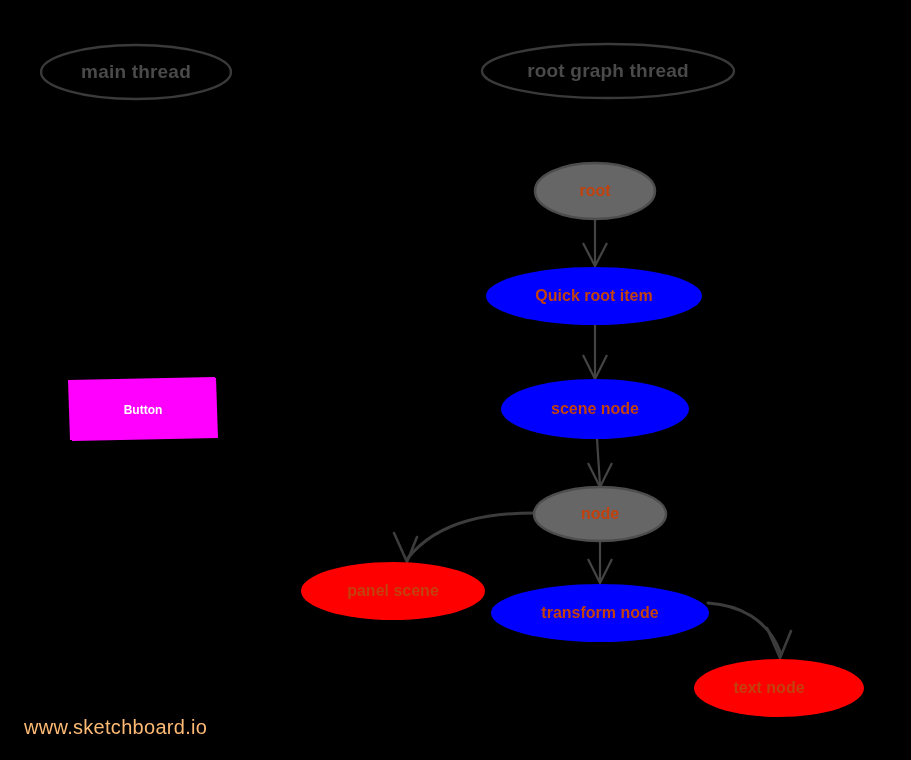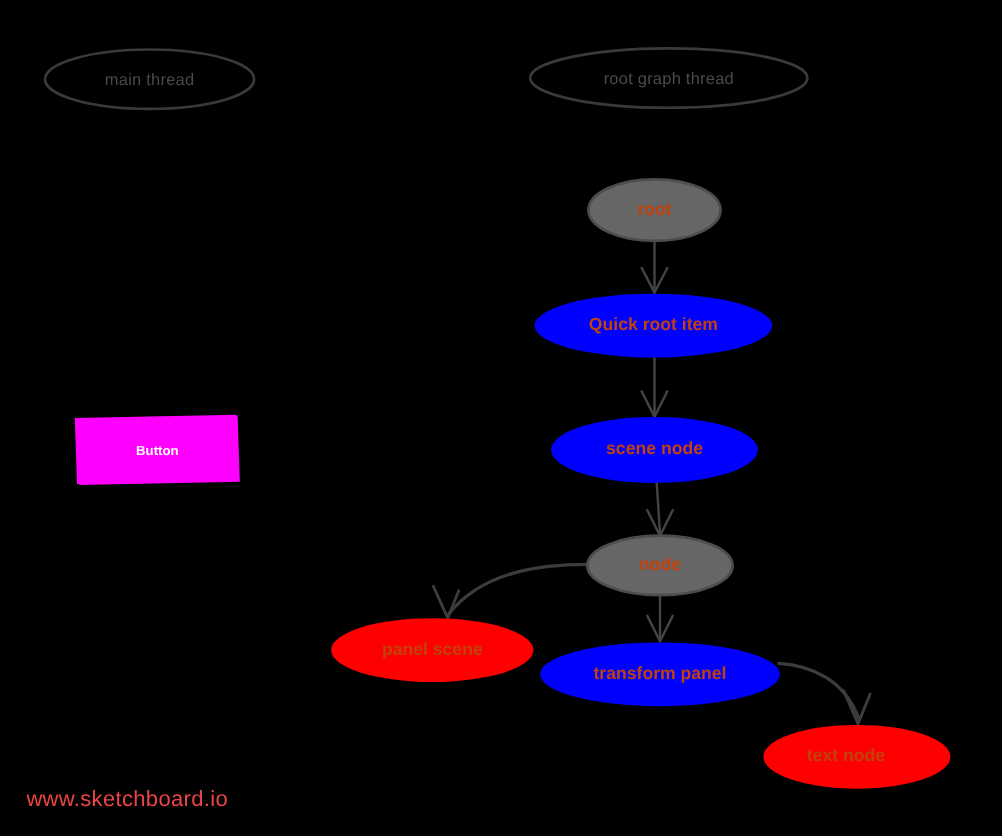--- a/index.html
+++ b/index.html
@@ -25,41 +25,41 @@
     display: flex;
     align-items: center;
     justify-content: center;
     font-weight: bold;
     pointer-events: none;
     white-space: nowrap;
     text-align: center;
   }
   
   .lane-label {
-    font-size: 15px;
+    font-size: 19px;
     color: #4a4a4a;
-    font-weight: normal;
+    font-weight: bold;
     letter-spacing: 0.2px;
   }
   
   .solid-label {
     font-size: 16px;
     color: #c2410c;
   }
   .btn-label {
     font-size: 12px;
     color: #ffffff;
     font-weight: bold;
   }
   #watermark {
     position: absolute;
     left: 24px;
     top: 716px;
     font-size: 20px;
-    color: #ef4444;
+    color: #fdba74;
     font-family: "Liberation Sans", sans-serif;
     letter-spacing: 0.3px;
   }
 </style>
 </head>
 <body>
 
 <svg id="canvas" viewBox="0 0 911 760" xmlns="http://www.w3.org/2000/svg">
 
   <ellipse cx="136" cy="72" rx="95" ry="27" fill="none" stroke="#3a3a3a" stroke-width="2.4"></ellipse>
@@ -124,17 +124,17 @@
 <div class="node-label solid-label" style="left:535px; top:163px; width:120px; height:56px;">root</div>
 
 <div class="node-label solid-label" style="left:486px; top:267px; width:216px; height:58px;">Quick root item</div>
 
 <div class="node-label solid-label" style="left:501px; top:379px; width:188px; height:60px;">scene node</div>
 
 <div class="node-label solid-label" style="left:534px; top:487px; width:132px; height:54px;">node</div>
 
 <div class="node-label solid-label" style="left:301px; top:562px; width:184px; height:58px;">panel scene</div>
 
-<div class="node-label solid-label" style="left:491px; top:584px; width:218px; height:58px;">transform panel</div>
+<div class="node-label solid-label" style="left:491px; top:584px; width:218px; height:58px;">transform node</div>
 
 <div class="node-label solid-label" style="left:684px; top:659px; width:170px; height:58px;">text node</div>
 
 <div id="watermark">www.sketchboard.io</div>
 
 </body></html>

